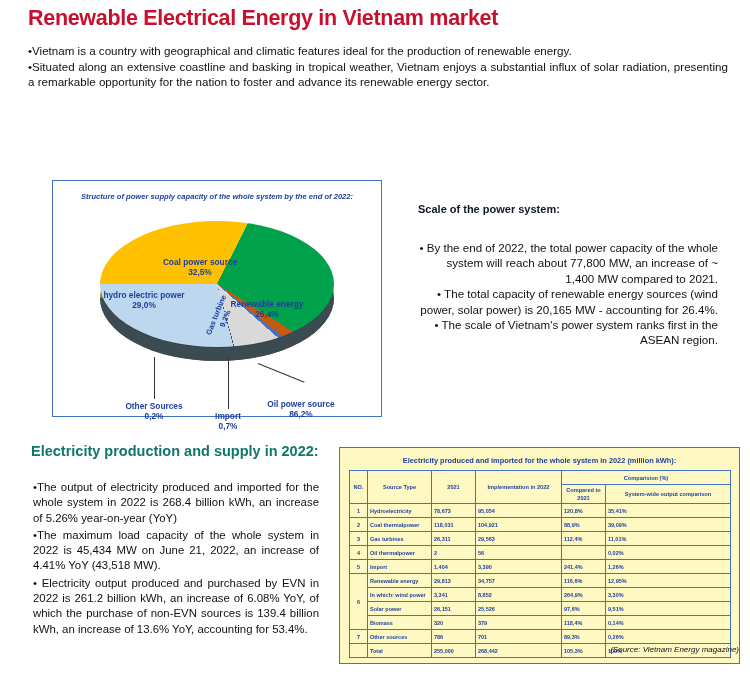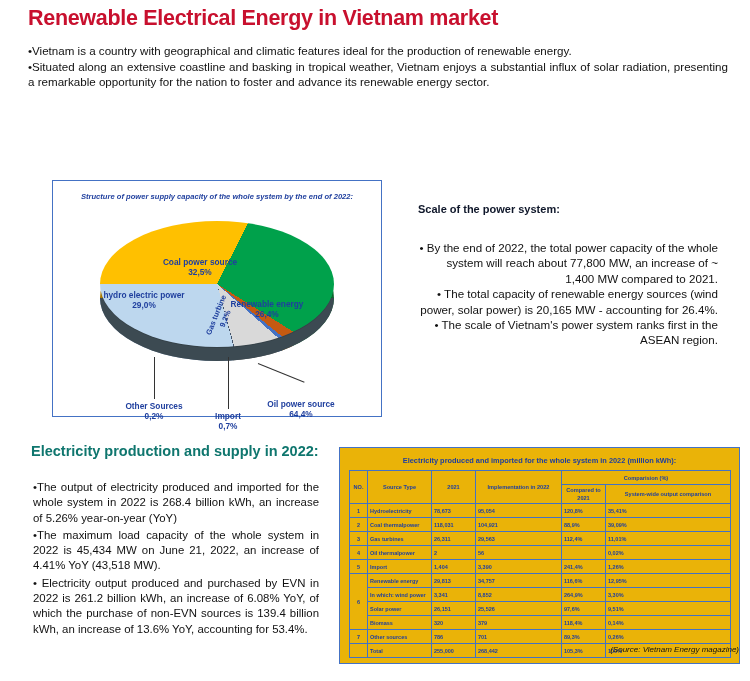--- a/index.html
+++ b/index.html
@@ -209,21 +209,21 @@
   .prod-body p { margin: 2px; text-align: justify; }
 
   
   .table-panel {
     position: absolute;
     left: 339px;
     top: 447px;
     width: 401px;
     height: 217px;
     border: 1.3px solid #4472c4;
-    background: #eab308;
+    background: #fef9c3;
     box-sizing: border-box;
   }
   .table-title {
     position: absolute;
     left: 0; right: 0;
     top: 8px;
     text-align: center;
     font-size: 7.4px;
     font-weight: bold;
     color: #1f3f9e;
@@ -315,21 +315,21 @@
       <span>0,2%</span>
     </div>
 
     <div class="callout c-import">
       <span>Import</span><br>
       <span>0,7%</span>
     </div>
 
     <div class="callout c-oil">
       <span>Oil power source</span><br>
-      <span>64,4%</span>
+      <span>86,2%</span>
     </div>
   </div>
 </div>
 
 <div class="scale-head">Scale of the power system:</div>
 <div class="scale-body">
   <p>• By the end of 2022, the total power capacity of the whole system will reach about 77,800 MW, an increase of ~ 1,400 MW compared to 2021.</p>
   <p>• The total capacity of renewable energy sources (wind power, solar power) is 20,165 MW - accounting for 26.4%.</p>
   <p>• The scale of Vietnam's power system ranks first in the ASEAN region.</p>
 </div>

